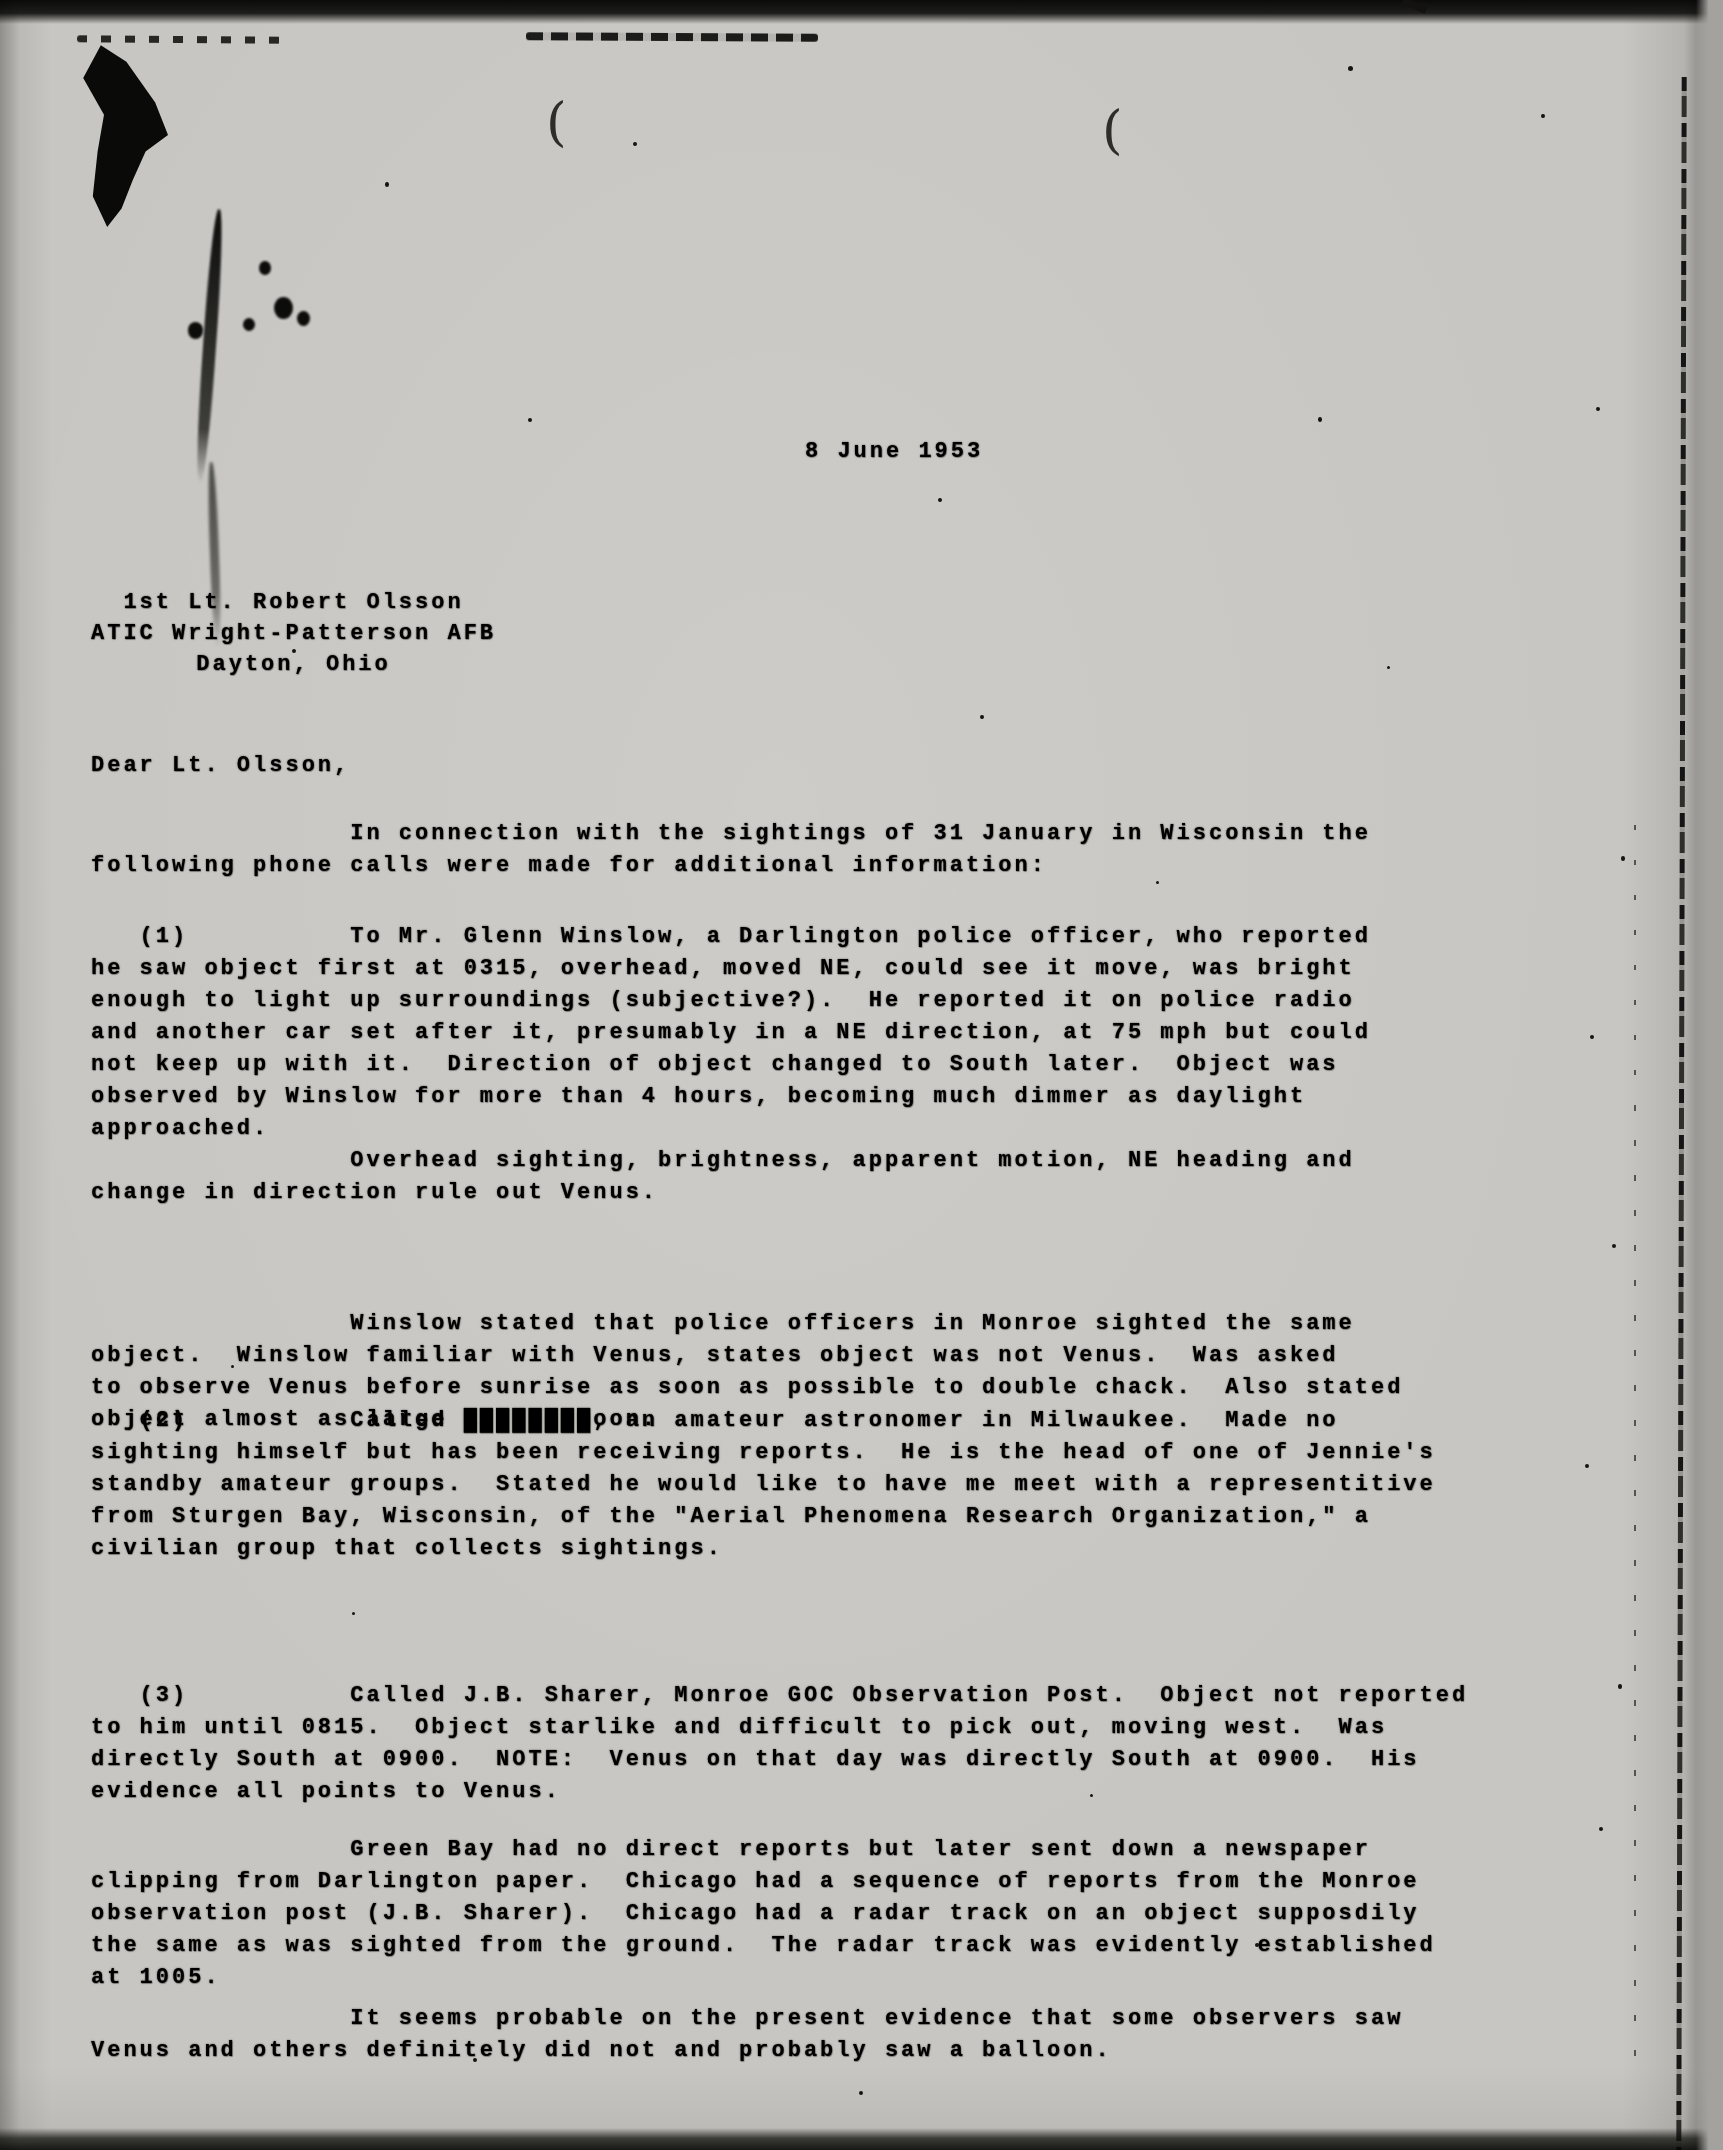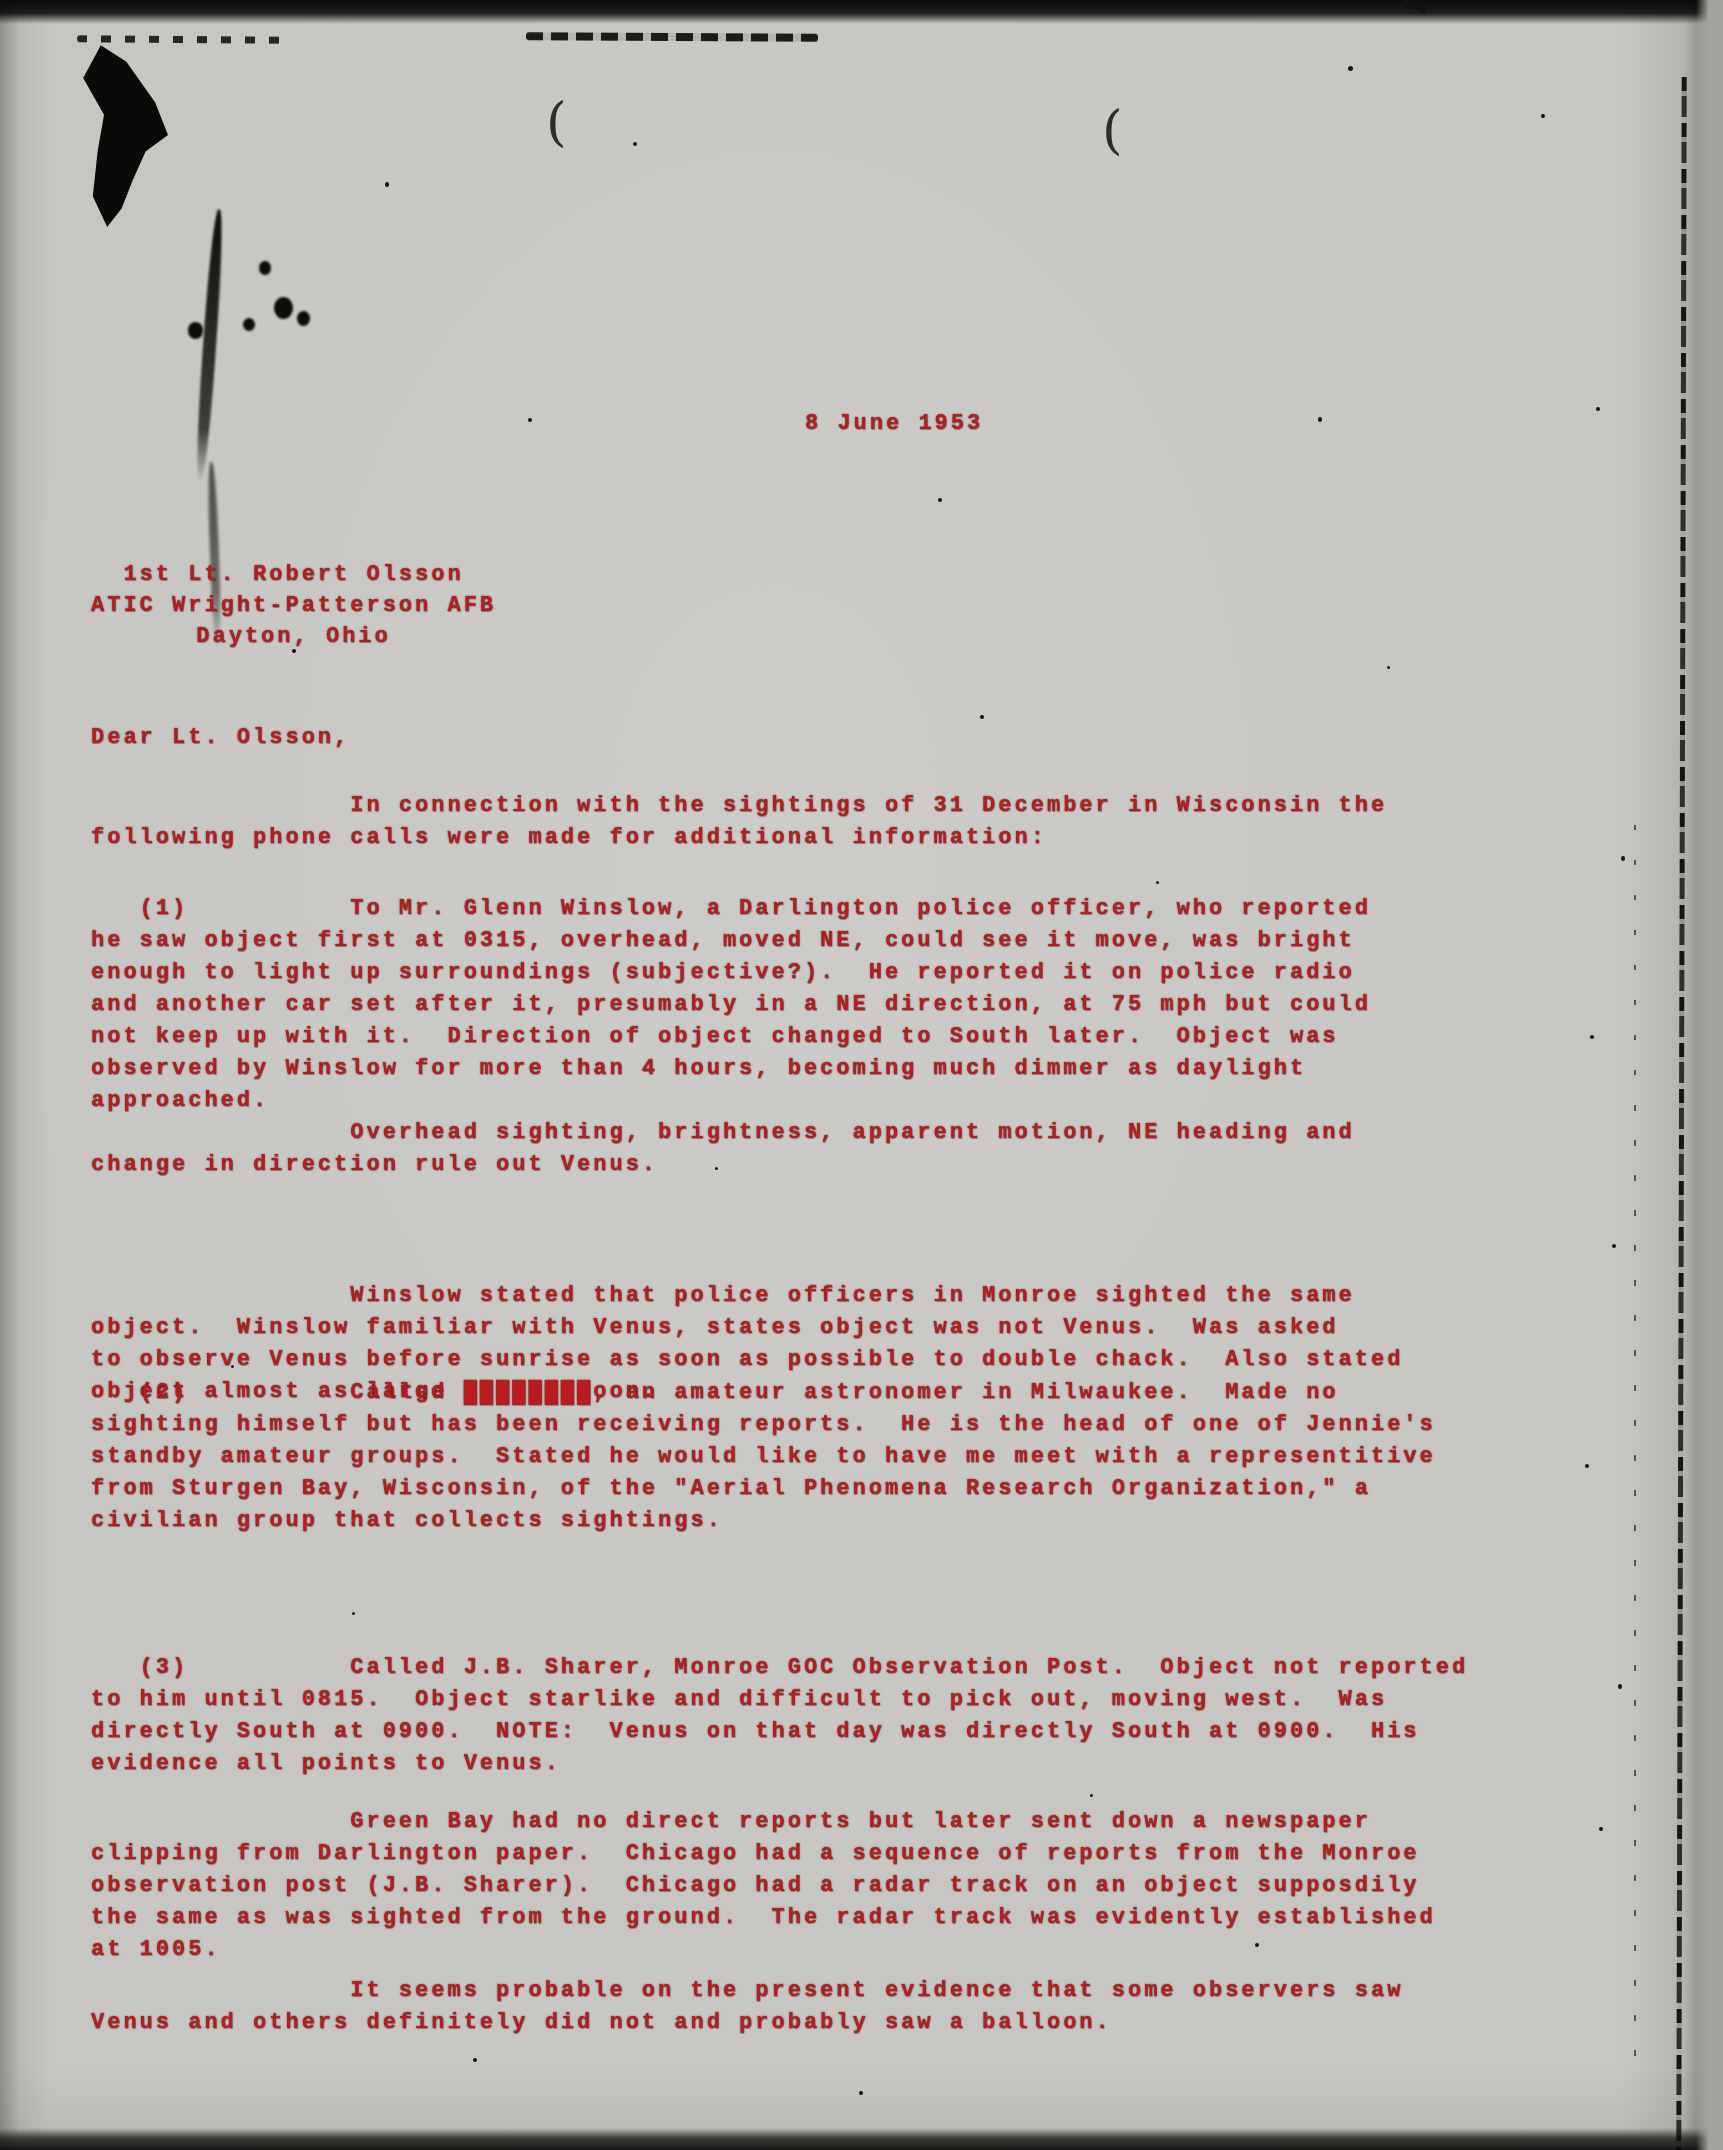--- a/index.html
+++ b/index.html
@@ -5,23 +5,23 @@
   html,body{margin:0;padding:0;background:#8e8e8c;}
   .scan{position:relative;width:1724px;height:2151px;overflow:hidden;
     background:#c7c6c2;}
   .paper{position:absolute;inset:0;
     background:
       radial-gradient(ellipse at 45% 38%, rgba(255,255,255,.10), rgba(0,0,0,0) 62%),
       linear-gradient(90deg, rgba(0,0,0,.10) 0, rgba(0,0,0,0) 3%, rgba(0,0,0,0) 94%, rgba(0,0,0,.10) 98%),
       linear-gradient(0deg, rgba(0,0,0,.08) 0, rgba(0,0,0,0) 4%),
       #c7c6c2;}
   .typed{position:absolute;font:700 22px/32px "Liberation Mono","DejaVu Sans Mono",monospace;
-    letter-spacing:3px;white-space:pre;color:#b91c1c;
+    letter-spacing:3px;white-space:pre;color:#000000;
     text-shadow:0 0 1.7px rgba(30,26,22,.78), 0.6px 0.6px 0 rgba(30,26,22,.28);
-    filter:blur(0.3px);}
+    filter:blur(0.3px);margin-top:28px;}
   .addr{line-height:31px;text-align:center;}
   .edge-top{position:absolute;left:0;top:0;right:0;height:24px;
     background:linear-gradient(180deg,#0b0b0b 0%,#1d1d1b 55%,rgba(20,20,18,0) 100%);}
   .edge-bottom{position:absolute;left:0;bottom:0;right:0;height:23px;
     background:linear-gradient(0deg,#141412 0%,#3b3b37 55%,rgba(20,20,18,0) 100%);}
   .edge-left{position:absolute;left:0;top:0;bottom:0;width:20px;
     background:linear-gradient(90deg,rgba(0,0,0,.20),rgba(0,0,0,0));}
   .edge-right{position:absolute;right:0;top:0;bottom:0;width:40px;
     background:linear-gradient(90deg,rgba(0,0,0,0),rgba(0,0,0,.14) 30%,#a3a29e 62%);}
   .streak{position:absolute;right:40px;top:77px;bottom:0;width:5px;
@@ -77,21 +77,21 @@
   <div class="dotline dl2"></div>
 
   <div class="paren" style="left:546px;top:95px">(</div>
   <div class="paren" style="left:1102px;top:103px">(</div>
 
   <div class="typed" style="left:805px;top:408px">8 June 1953</div>
   <div class="typed addr" style="left:91px;top:559px">1st Lt. Robert Olsson
 ATIC Wright-Patterson AFB
 Dayton, Ohio</div>
   <div class="typed" style="left:91px;top:722px">Dear Lt. Olsson,</div>
-  <div class="typed" style="left:91px;top:790px">                In connection with the sightings of 31 December in Wisconsin the
+  <div class="typed" style="left:91px;top:790px">                In connection with the sightings of 31 January in Wisconsin the
 following phone calls were made for additional information:</div>
   <div class="typed" style="left:91px;top:893px">   (1)          To Mr. Glenn Winslow, a Darlington police officer, who reported
 he saw object first at 0315, overhead, moved NE, could see it move, was bright
 enough to light up surroundings (subjective?).  He reported it on police radio
 and another car set after it, presumably in a NE direction, at 75 mph but could
 not keep up with it.  Direction of object changed to South later.  Object was
 observed by Winslow for more than 4 hours, becoming much dimmer as daylight
 approached.
                 Overhead sighting, brightness, apparent motion, NE heading and
 change in direction rule out Venus.</div>

